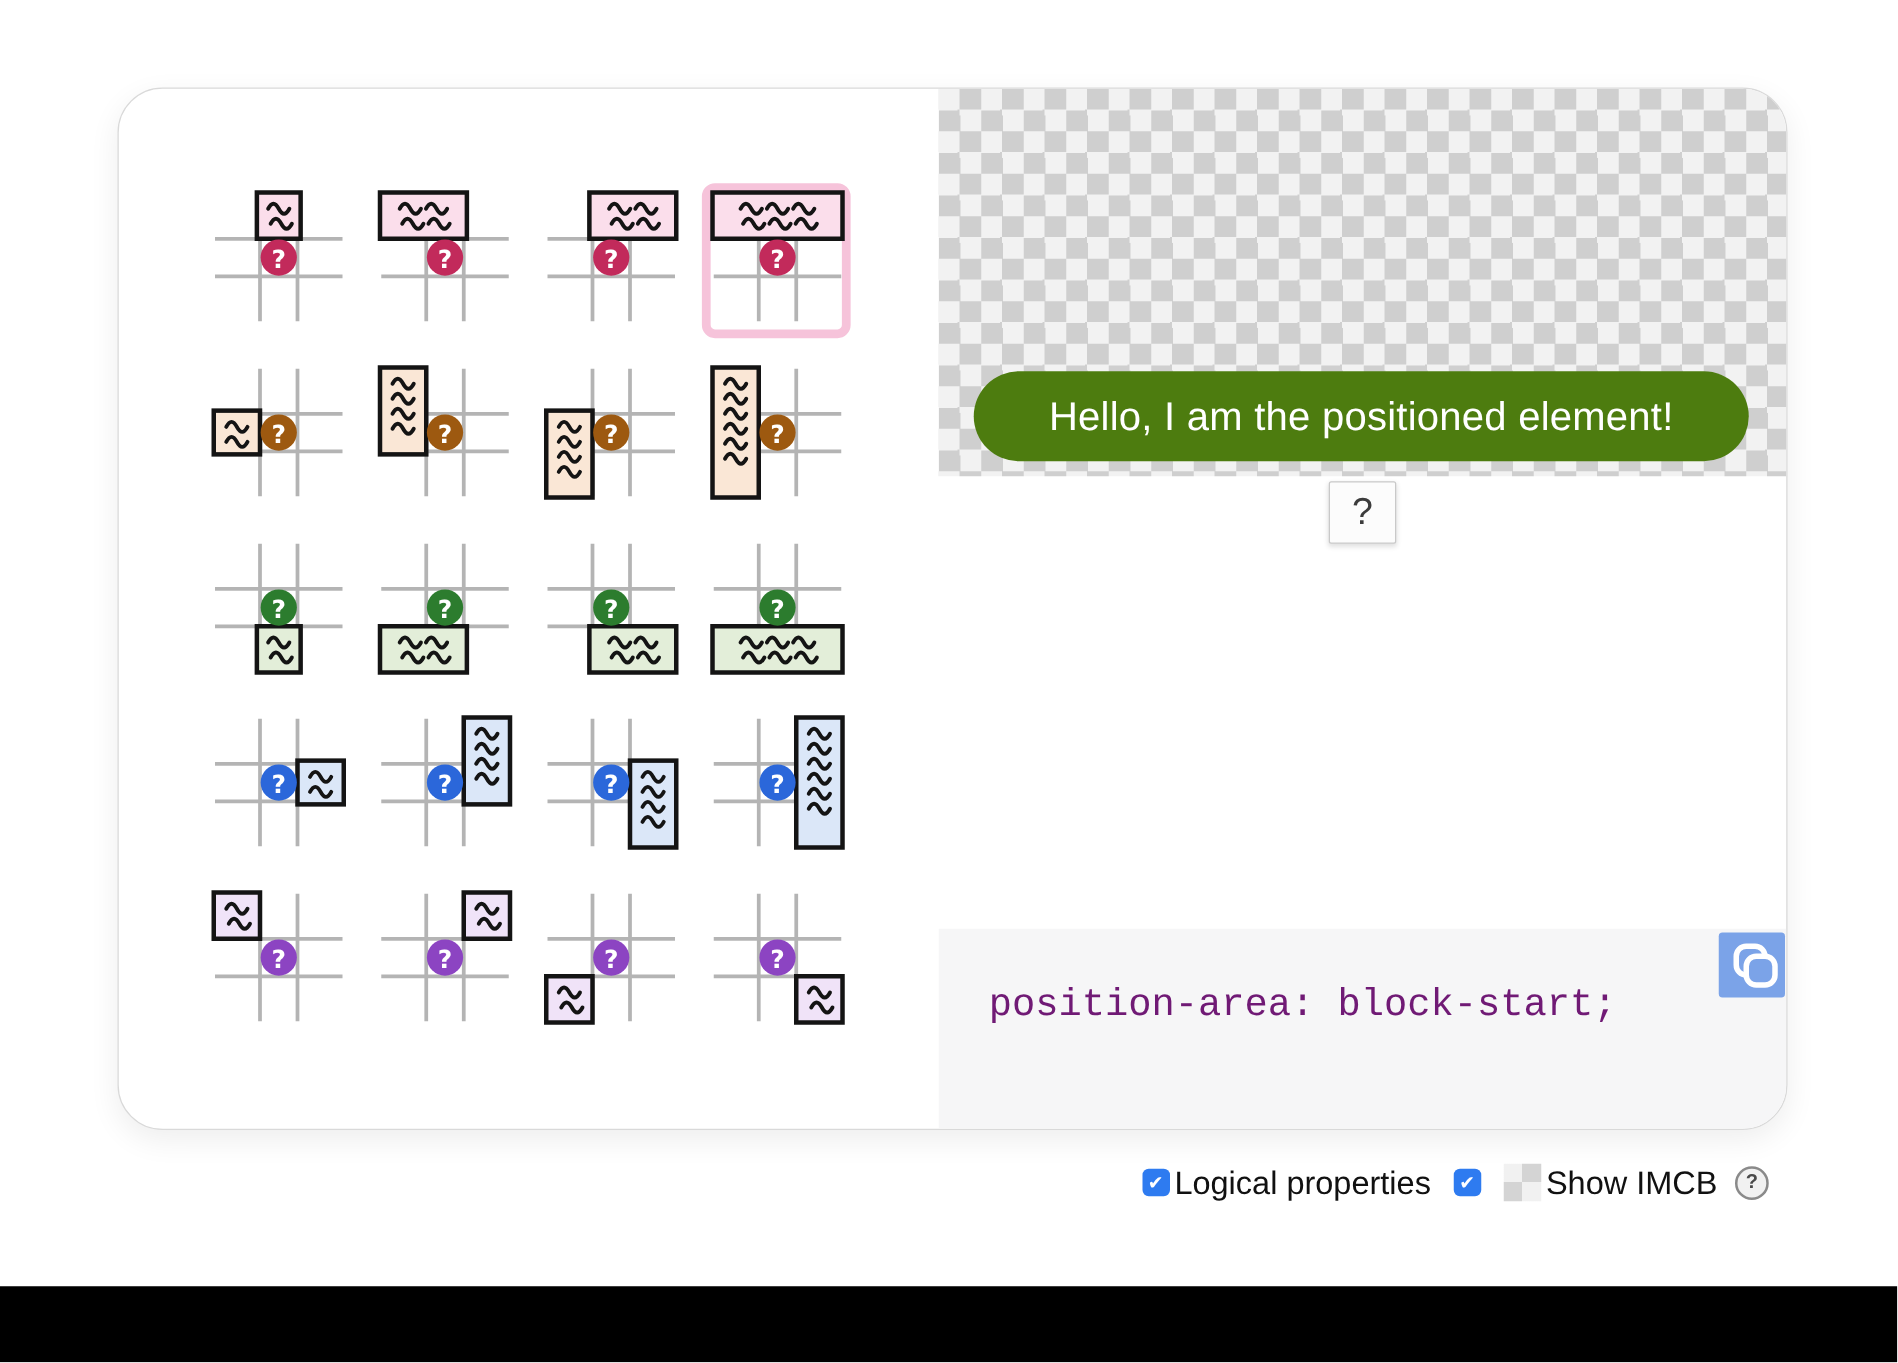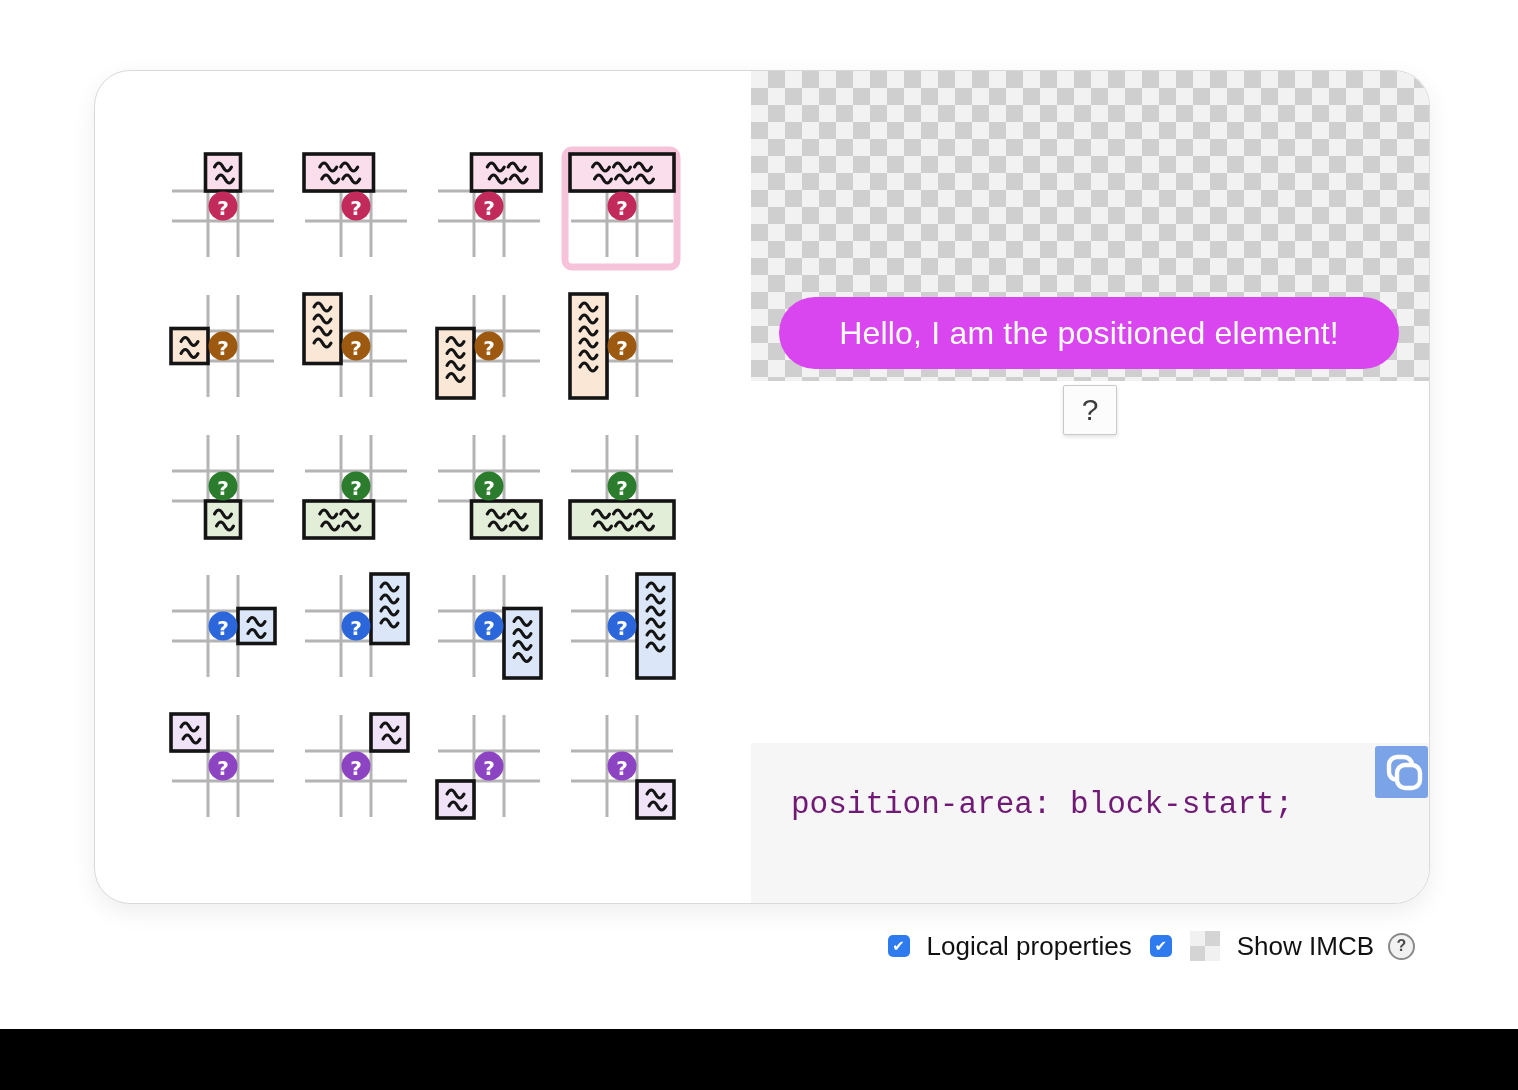--- a/index.html
+++ b/index.html
@@ -32,21 +32,21 @@
         font-size:31px;color:#701a75;white-space:pre;}
   .copy-btn{position:absolute;top:3px;right:1px;width:53px;height:52px;border:none;
         border-radius:3px;padding:0;cursor:pointer;display:flex;align-items:center;justify-content:center;}
 
   
   .controls{position:absolute;top:931px;right:103px;height:30px;
         display:flex;align-items:center;font-size:26px;color:#111;}
   .checkbox{width:22px;height:22px;border-radius:5px;display:flex;align-items:center;
         justify-content:center;color:#fff;font-family:"DejaVu Sans",sans-serif;
         font-size:15px;font-weight:bold;cursor:pointer;flex:none;}
-  .ctl-label{margin-left:17px;cursor:pointer;}
+  .ctl-label{margin-left:4px;cursor:pointer;}
   .checker-icon{width:30px;height:30px;margin-left:18px;flex:none;}
   .help-circle{width:27px;height:27px;margin-left:14px;border:2.5px solid #8a8a8a;border-radius:50%;
         background:#f1f1f1;box-sizing:border-box;display:flex;align-items:center;justify-content:center;
         font-size:16px;font-weight:bold;color:#4a4a4a;cursor:pointer;flex:none;}
   .gap18{margin-left:18px;}
 
   .letterbox{position:absolute;left:0;top:1029px;width:100%;height:61px;}
 </style>
 </head>
 <body>
@@ -385,21 +385,21 @@
             <path d="M25 28 q4.25 -8 8.5 0 t8.5 0" fill="none" stroke="#141414" stroke-width="3.1" stroke-linecap="round"></path>
             <path d="M27 40 q4.25 -8 8.5 0 t8.5 0" fill="none" stroke="#141414" stroke-width="3.1" stroke-linecap="round"></path>
             <circle cx="0" cy="0" r="14.5" fill="#8c44c2"></circle>
             <text x="0" y="1.5" text-anchor="middle" dominant-baseline="central" fill="#fff" font-family="DejaVu Sans, sans-serif" font-size="20" font-weight="bold">?</text>
           </svg>
         </div>
       </div>
 
     <div class="imcb" id="imcb" style="background: conic-gradient(rgb(207, 207, 207) 25%, rgb(242, 242, 242) 0deg, rgb(242, 242, 242) 50%, rgb(207, 207, 207) 0deg, rgb(207, 207, 207) 75%, rgb(242, 242, 242) 0deg) 0% 0% / 34px 34px;"></div>
 
-    <div class="pill" style="background: #d946ef;">Hello, I am the positioned element!</div>
+    <div class="pill" style="background: #4d7c0f;">Hello, I am the positioned element!</div>
 
     <div class="anchor-btn">?</div>
 
     <div class="code-area" style="background: rgb(246, 246, 247);">
       <code>position-area: block-start;</code>
       <button class="copy-btn" style="background: rgb(123, 163, 232);">
         <span>
           <svg width="44" height="44" viewBox="0 0 44 44">
             <rect x="9" y="8" width="23" height="23" rx="8" fill="none" stroke="#ffffff" stroke-width="4.4"></rect>
             <rect x="17" y="16" width="23" height="23" rx="8" fill="#7ba3e8" stroke="#ffffff" stroke-width="4.4"></rect>

